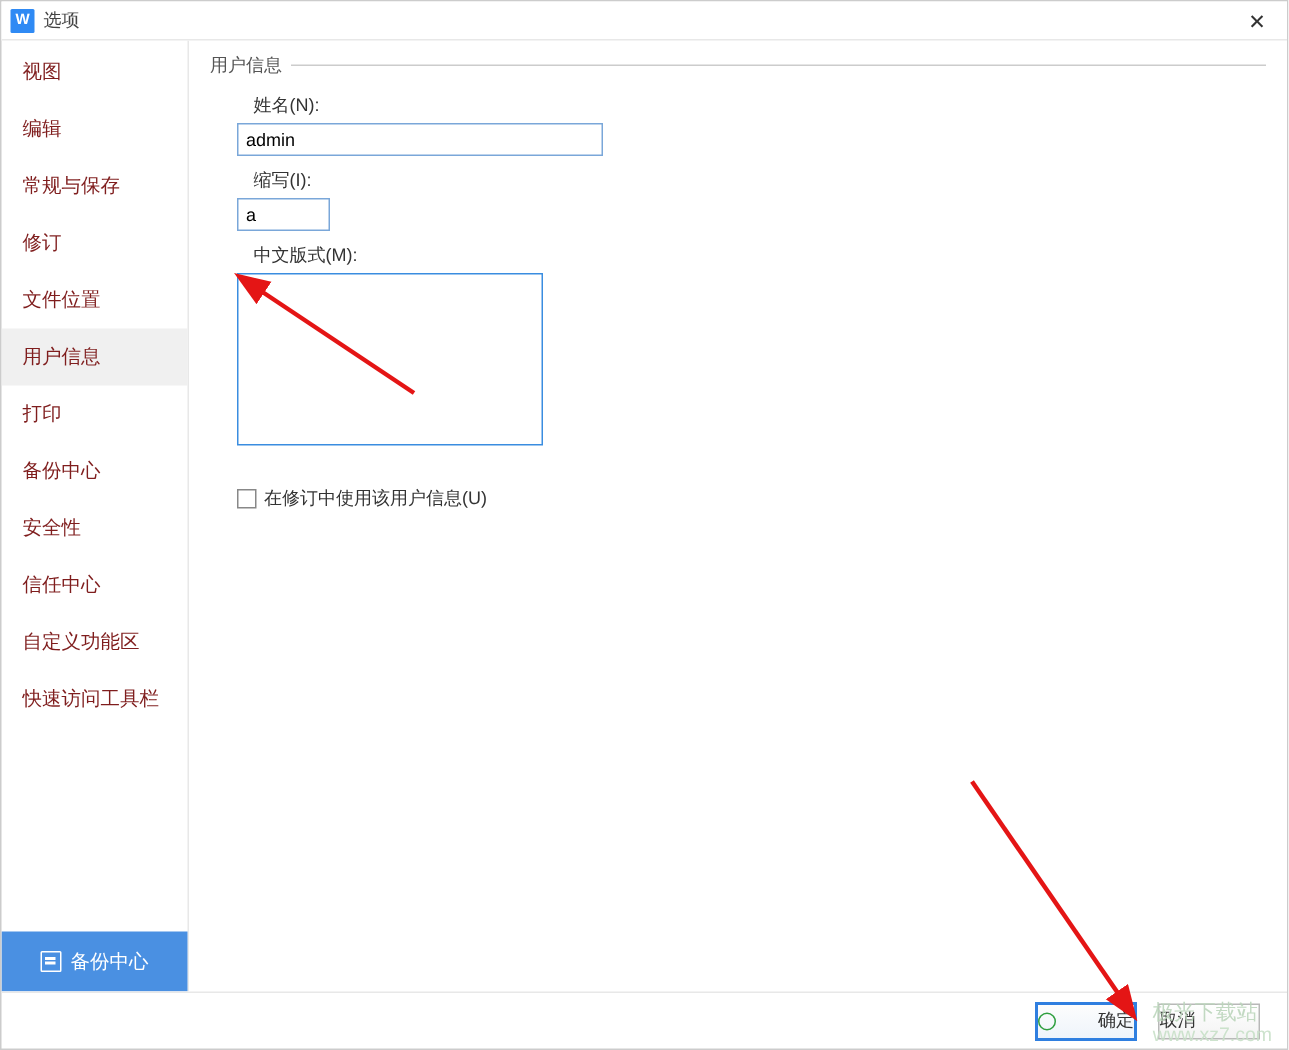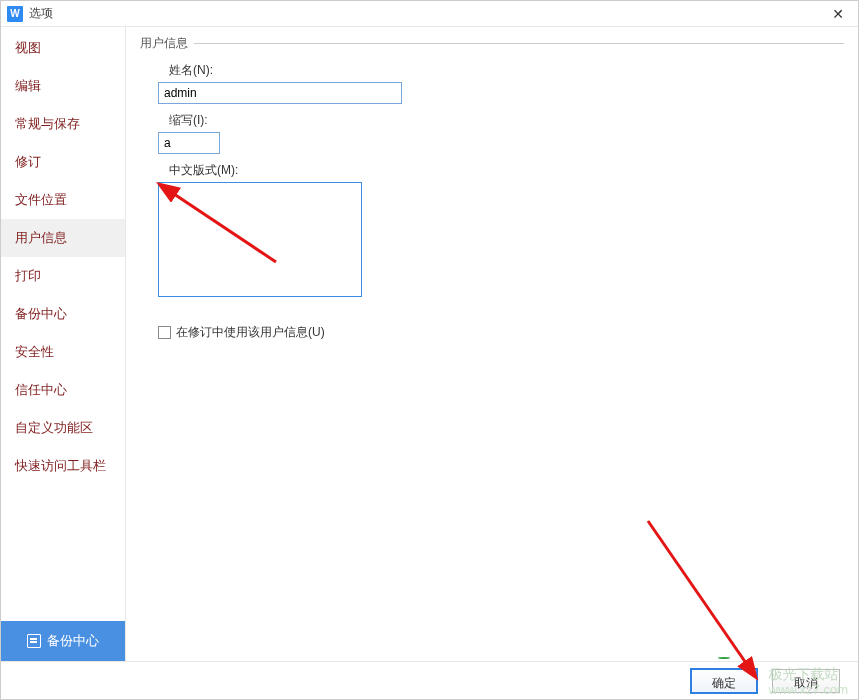--- a/index.html
+++ b/index.html
@@ -23,21 +23,21 @@
     .form-area { padding: 10px 0 0 18px; }
     .form-row { margin-bottom: 8px; }
     .form-label { display: block; margin-bottom: 3px; color: #333; font-size:12px;margin-left:11px;}
     .input-text { border: 1px solid #7aa7d9; padding: 3px 5px; font-size: 12px; outline:none;}
     #name-input { width: 244px; }
     #initials-input { width: 62px; }
     .textarea { border: 1px solid #3a8de0; width: 204px; height: 115px; padding: 4px 5px; resize: none; font-size:12px; font-family:inherit; outline:none;}
     .chk-row { display: flex; align-items: center; gap: 5px; margin-top:24px;}
     .chk { width: 13px; height: 13px; border: 1px solid #888; background:#fff; cursor:pointer;}
     .footer { height: 38px; border-top: 1px solid #e8e8e8; display: flex; align-items: center; justify-content: flex-end; gap: 14px; padding-right: 18px; }
-    .btn { min-width: 68px; height: 24px; border: 1px solid #b8b8b8; background: linear-gradient(#fff,#f3f3f3); cursor: pointer; font-size: 12px; display: flex; align-items:center; justify-content:flex-end; gap:16px;flex-direction:column;}
+    .btn { min-width: 68px; height: 24px; border: 1px solid #b8b8b8; background: linear-gradient(#fff,#f3f3f3); cursor: pointer; font-size: 12px; display: flex; align-items:center; justify-content:space-between; gap:16px;}
     .btn.primary { border: 2px solid #2f7fe0; background: linear-gradient(#fdfdfd,#eef4fb); height:26px;}
     .btn.primary .ring { width:12px;height:12px;border:1.5px solid #2f9f3f;border-radius:50%;}
     .arrow1 { position:absolute; pointer-events:none; }
     .arrow2 { position:absolute; pointer-events:none; }
     .watermark { position:absolute; right:10px; bottom:2px; font-size:13px; color:#c8e0c8; opacity:0.9; text-align:left; line-height:1.1;}
     .watermark .cn{color:#bcd6bc;font-size:14px;}
   </style>
 </head>
 <body>
 

